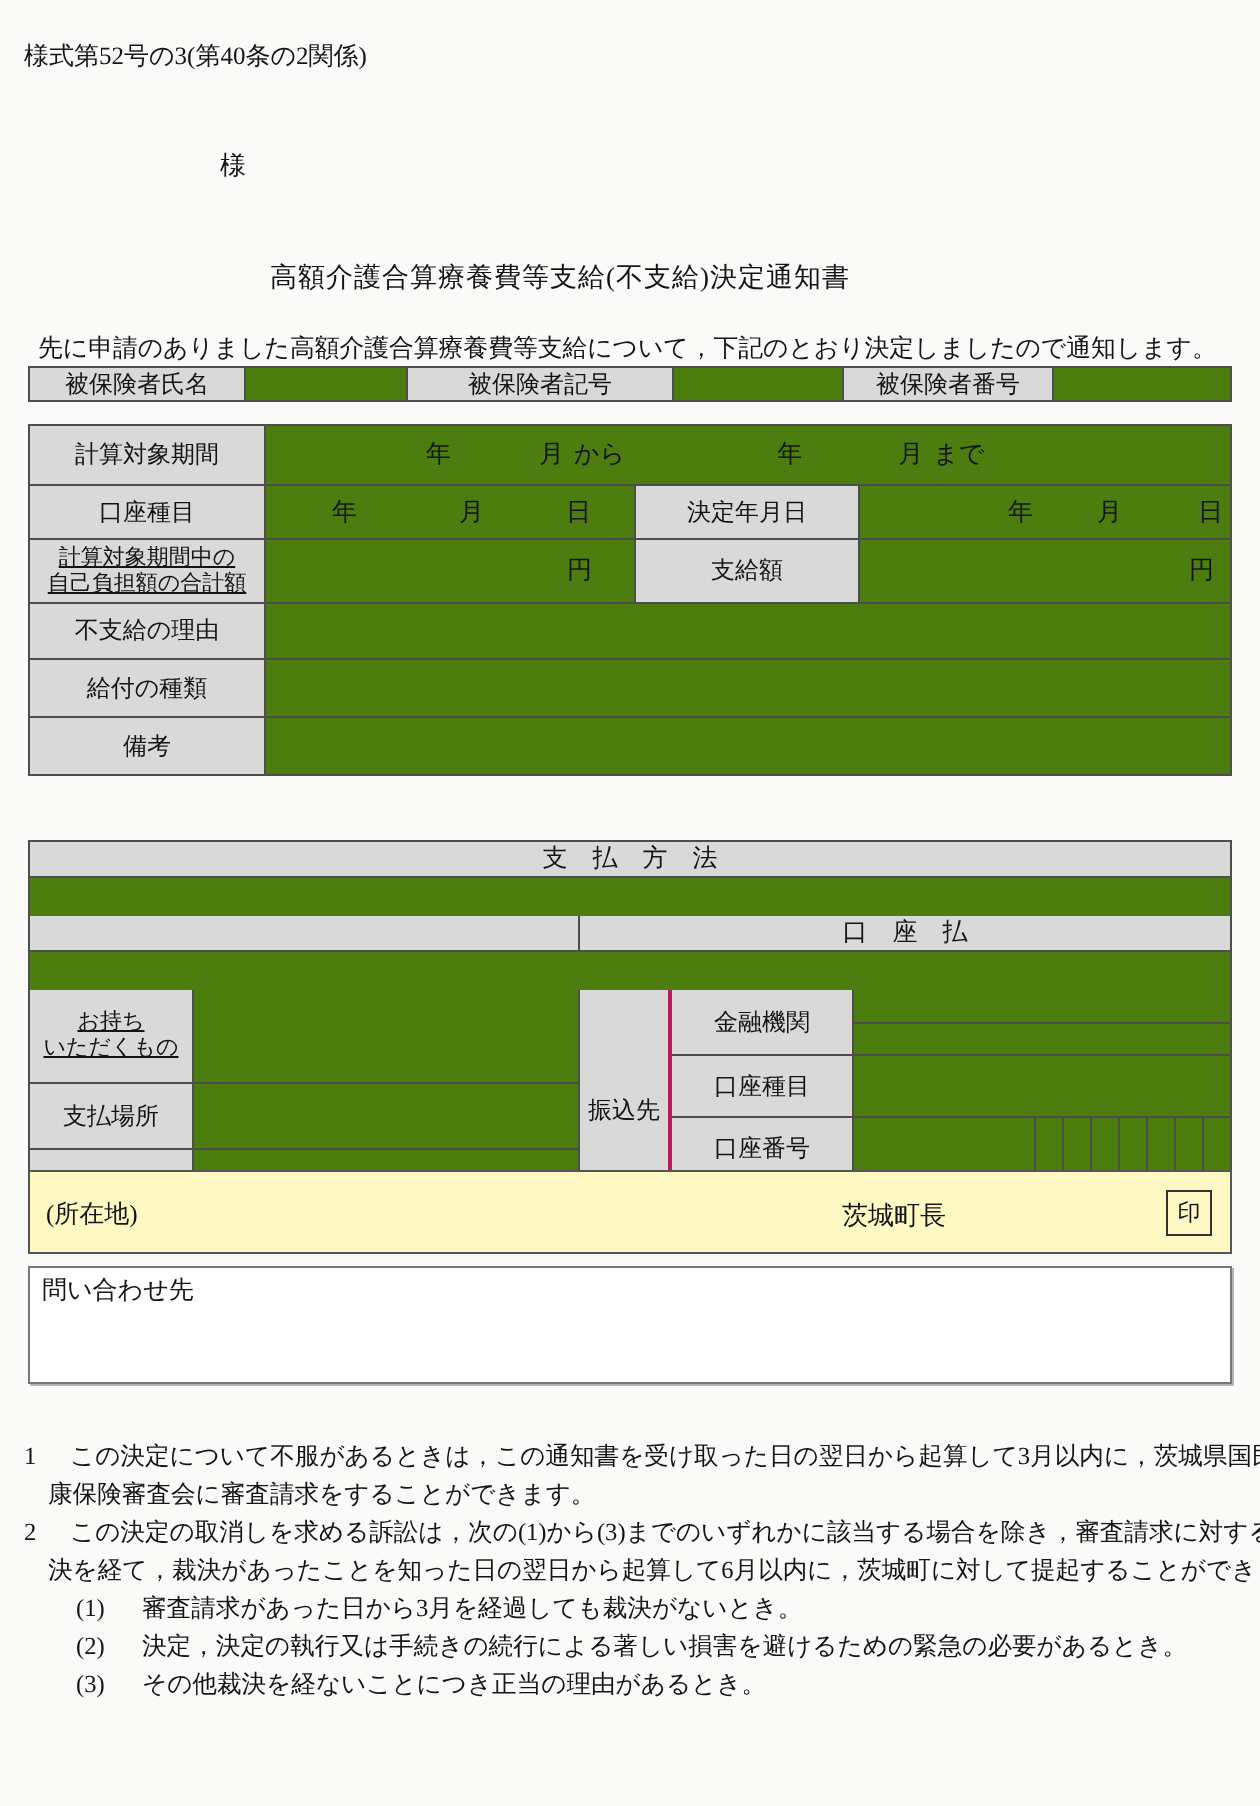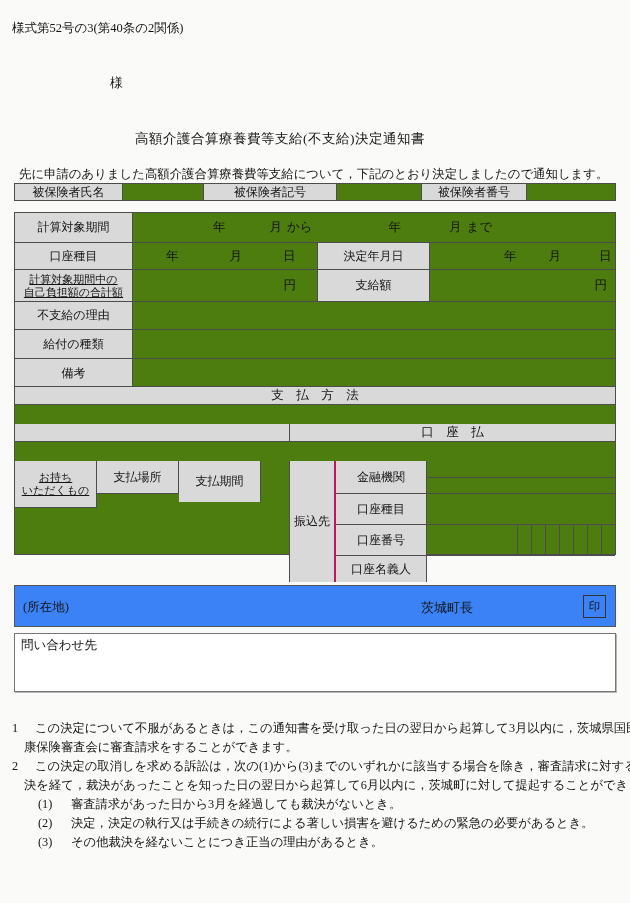--- a/index.html
+++ b/index.html
@@ -43,43 +43,43 @@
   .period-val { justify-content:flex-start; padding-left:80px; font-size:12.5px; }
   .period-val .ml44{margin-left:44px}.period-val .ml5{margin-left:5px}
   .period-val .ml76{margin-left:76px}.period-val .ml48{margin-left:48px}
   .date-val { justify-content:flex-start; font-size:12.5px; }
   .app-date { padding-left:33px; } .app-date .m1{margin-left:51px} .app-date .m2{margin-left:41px}
   .dec-date { padding-left:74px; } .dec-date .m1{margin-left:32px} .dec-date .m2{margin-left:38px}
   .yen-right { justify-content:flex-end; padding-right:21px; font-size:12.5px; }
   .yen-right2 { justify-content:flex-end; padding-right:8px; font-size:12.5px; }
 
   
-  .t3 { left:14px; top:386px; width:602px; height:169px; display:flex; flex-direction:column;gap:19px; }
+  .t3 { left:14px; top:420px; width:602px; height:169px; display:flex; flex-direction:column;gap:19px; }
   .t3-title { height:23px; display:flex; align-items:center; justify-content:center;
               font-size:12.5px; border-bottom:1px solid #4d4d4d; }
   .t3-r2 { height:23px; }
   .t3-r2 .blankL { width:275px; }
   .t3-r2 .kouza { font-size:12.5px; }
   .t3-body { display:flex; height:121px; }
-  .t3-left { width:275px; border-right:1px solid #4d4d4d; display:flex; flex-direction:row; }
+  .t3-left { width:275px; border-right:1px solid #4d4d4d; display:flex; flex-direction:column; }
   .t3-left .row .lab3 { width:82px; }
   .rb1{height:47px}.rb2{height:33px}.rb3{height:41px; border-bottom:none;}
   .t3-fk { width:46px; border-right:2px solid #be185d; display:flex; align-items:center;
            justify-content:center; font-size:12px; }
   .t3-right { flex:1; display:flex; flex-direction:column; }
   .t3-right .lab3r { width:91px; }
   .rr1{height:33px}.rr2{height:31px}.rr3{height:31px}.rr4{height:26px; border-bottom:none;}
   .bank-val { flex:1; display:flex; flex-direction:column; border-right:none; padding:0; align-items:stretch; justify-content:flex-start; }
   .bank-half { flex:1; }
   .bank-half.top { border-bottom:1px solid #4d4d4d; }
   .acct-val { flex:1; display:flex; justify-content:flex-end; align-items:stretch; padding:0; }
   .digit { width:14px; border-left:1px solid #4d4d4d; }
 
   
-  .box1 { left:14px; top:585px; width:602px; height:42px; border:1px solid #555; background:#3b82f6; }
+  .box1 { left:14px; top:585px; width:602px; height:42px; border:1px solid #555; background:#fef9c3; }
   .addr-lab { position:absolute; left:8px; top:13px; font-size:12.5px; }
   .mayor { position:absolute; left:406px; top:13px; font-size:13px; }
   .seal { position:absolute; right:9px; top:9px; width:23px; height:23px; border:1px solid #333;
           display:flex; align-items:center; justify-content:center; font-size:11.5px; }
 
   
   .box2 { left:14px; top:633px; width:602px; height:59px; border:1px solid #777; background:#fff;
           box-shadow:1px 1px 0 #b5b5b5; }
   .contact-lab { position:absolute; left:6px; top:3px; font-size:12.5px; }
 

